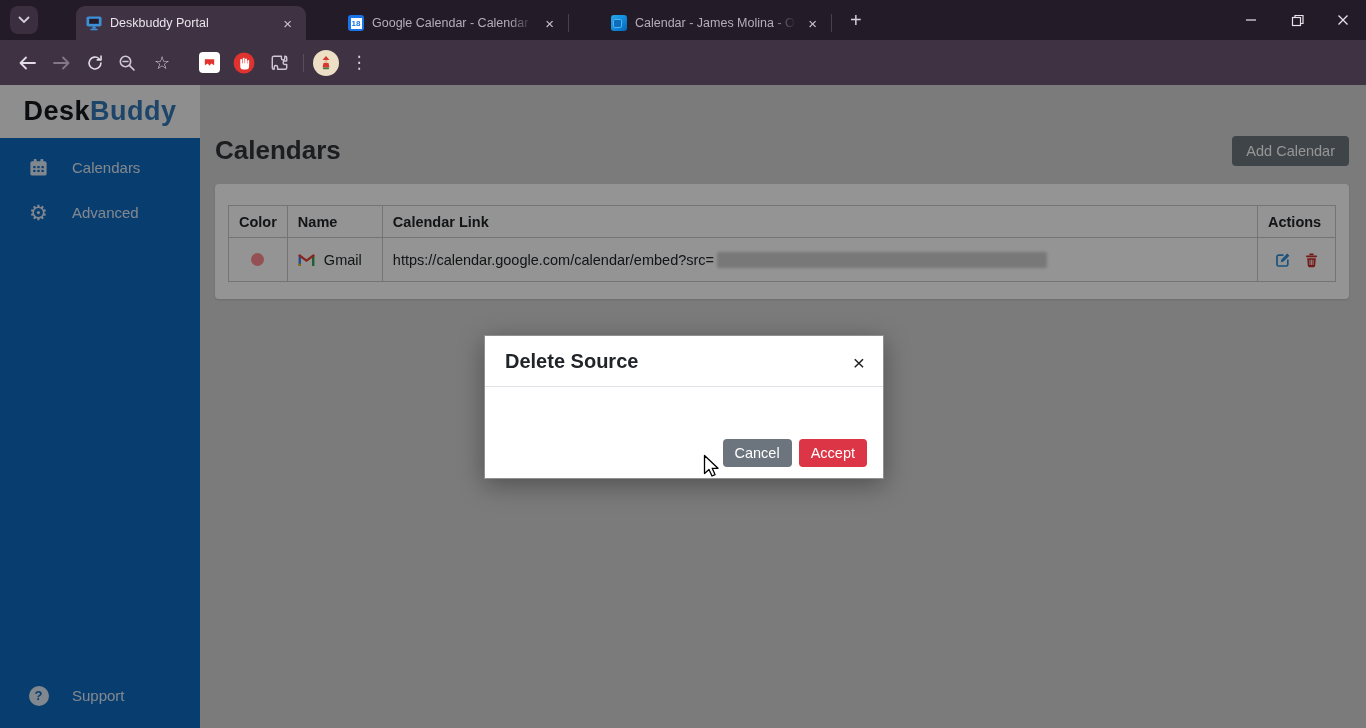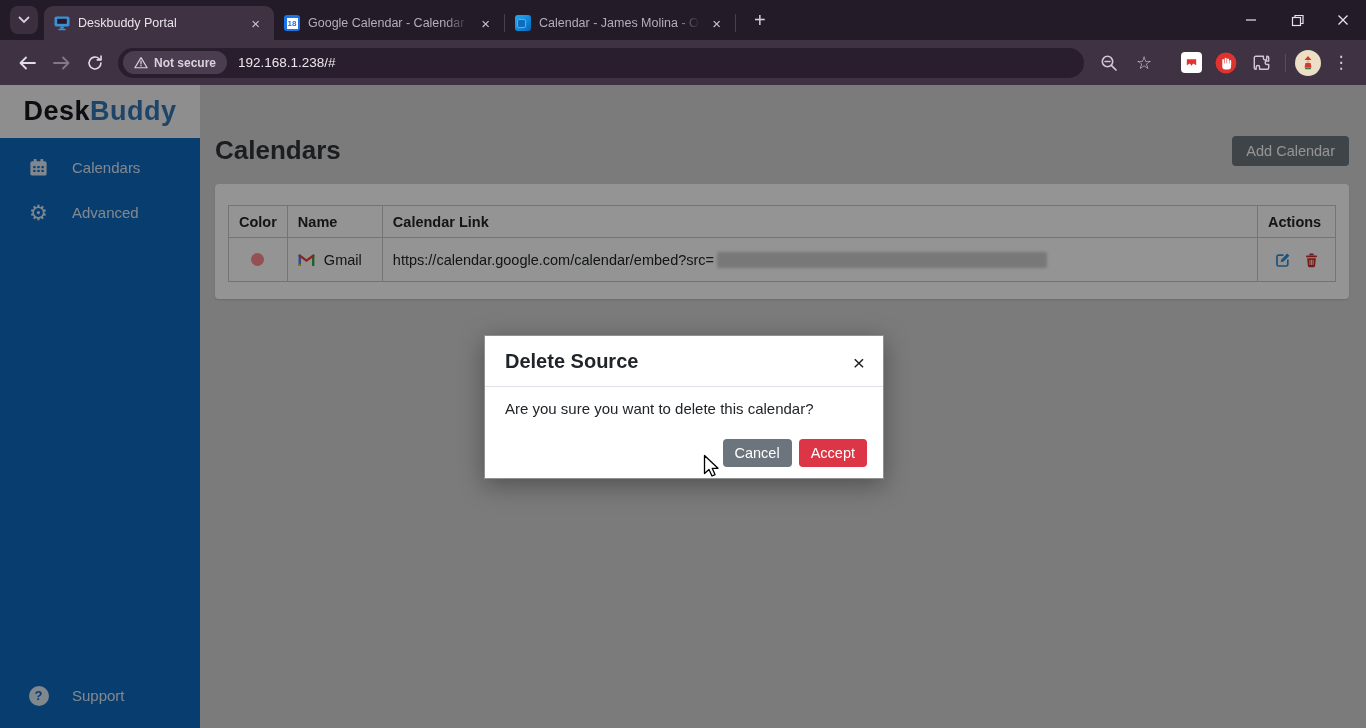--- a/index.html
+++ b/index.html
@@ -5,21 +5,21 @@
   * { margin:0; padding:0; box-sizing:border-box; }
   html,body { width:1366px; height:728px; overflow:hidden; background:#241b28;
               font-family:"Liberation Sans","DejaVu Sans",sans-serif; }
   .screen { position:relative; width:1366px; height:728px; }
 
   
   .tabstrip { height:40px; background:#241b28; display:flex; align-items:flex-end; position:relative; }
   .tab-search { width:28px; height:28px; border-radius:8px; background:#3a2e3f; margin:0 6px 6px 10px;
                 display:flex; align-items:center; justify-content:center; flex:0 0 auto; }
   .tab { width:230px; height:34px; display:flex; align-items:center; gap:8px; padding:0 10px;
-         border-radius:9px 9px 0 0; color:#b6adba; font-size:12.5px; flex:0 0 auto; position:relative; }
+         border-radius:9px 9px 0 0; color:#b6adba; font-size:12.5px; flex:0 0 auto; position:relative;margin-left:32px; }
   .tab.active { background:#3e3243; color:#eae4ec; }
   .tab-title { flex:1; white-space:nowrap; overflow:hidden;
                -webkit-mask-image:linear-gradient(90deg,#000 85%,transparent); 
                mask-image:linear-gradient(90deg,#000 85%,transparent); }
   .tab-close { font-size:15px; line-height:1; color:#cbc3cf; padding:2px 4px; border-radius:4px; }
   .tab-sep { width:1px; height:18px; background:#4a3e4e; margin-bottom:8px; flex:0 0 auto; }
   .newtab { font-size:20px; color:#d6cfda; margin:0 0 8px 10px; padding:0 8px; line-height:24px; }
   .win-controls { position:absolute; right:0; top:0; height:40px; display:flex; }
   .win-btn { width:46px; height:40px; display:flex; align-items:center; justify-content:center; }
 
@@ -177,31 +177,20 @@
         <path d="M1 7 H15 M10 1.5 L15.5 7 L10 12.5" fill="none" stroke="#847788" stroke-width="1.8" stroke-linecap="round" stroke-linejoin="round"></path>
       </svg>
     </div>
     <div class="nav-btn">
       <svg width="16" height="16" viewBox="0 0 17 17">
         <path d="M14.8 8.5 a6.3 6.3 0 1 1 -1.9 -4.5" fill="none" stroke="#e2dce6" stroke-width="1.7" stroke-linecap="round"></path>
         <path d="M14.9 1.2 v4 h-4" fill="none" stroke="#e2dce6" stroke-width="1.7" stroke-linecap="round" stroke-linejoin="round"></path>
       </svg>
     </div>
 
-    <div class="addressbar">
-      <div class="sec-chip">
-        <svg width="14" height="13" viewBox="0 0 16 14">
-          <path d="M8 1.5 L15 13 H1 Z" fill="none" stroke="#d8d2dc" stroke-width="1.4" stroke-linejoin="round"></path>
-          <path d="M8 5.5 v3.2" stroke="#d8d2dc" stroke-width="1.4" stroke-linecap="round"></path>
-          <circle cx="8" cy="10.8" r="0.9" fill="#d8d2dc"></circle>
-        </svg>
-        <span>Not secure</span>
-      </div>
-      <span class="url-text">192.168.1.238/#</span>
-    </div>
 
     <div class="tb-right">
       <div class="tb-icon">
         <svg width="18" height="18" viewBox="0 0 18 18">
           <circle cx="7.5" cy="7.5" r="5.2" fill="none" stroke="#d0c8d4" stroke-width="1.6"></circle>
           <path d="M5 7.5 h5" stroke="#d0c8d4" stroke-width="1.5" stroke-linecap="round"></path>
           <path d="M11.6 11.6 L16 16" stroke="#d0c8d4" stroke-width="1.7" stroke-linecap="round"></path>
         </svg>
       </div>
       <div class="tb-icon">
@@ -351,21 +340,20 @@
       </div>
     </div>
 
     <div class="dim-overlay"></div>
 
     <div class="modal">
       <div class="modal-header">
         <div class="modal-title">Delete Source</div>
         <button class="modal-close">×</button>
       </div>
-      <div class="modal-body">Are you sure you want to delete this calendar?</div>
       <div class="modal-footer">
         <button class="btn btn-cancel">Cancel</button>
         <button class="btn btn-accept">Accept</button>
       </div>
     </div>
 
     <svg class="cursor" width="17" height="24" viewBox="0 0 17 24">
       <path d="M1.5 1.5 L1.5 19.5 L6 15.5 L9 22 L12 20.6 L9.2 14.3 L15 14.3 Z" fill="#fff" stroke="#000" stroke-width="1.3" stroke-linejoin="round"></path>
     </svg>
 

